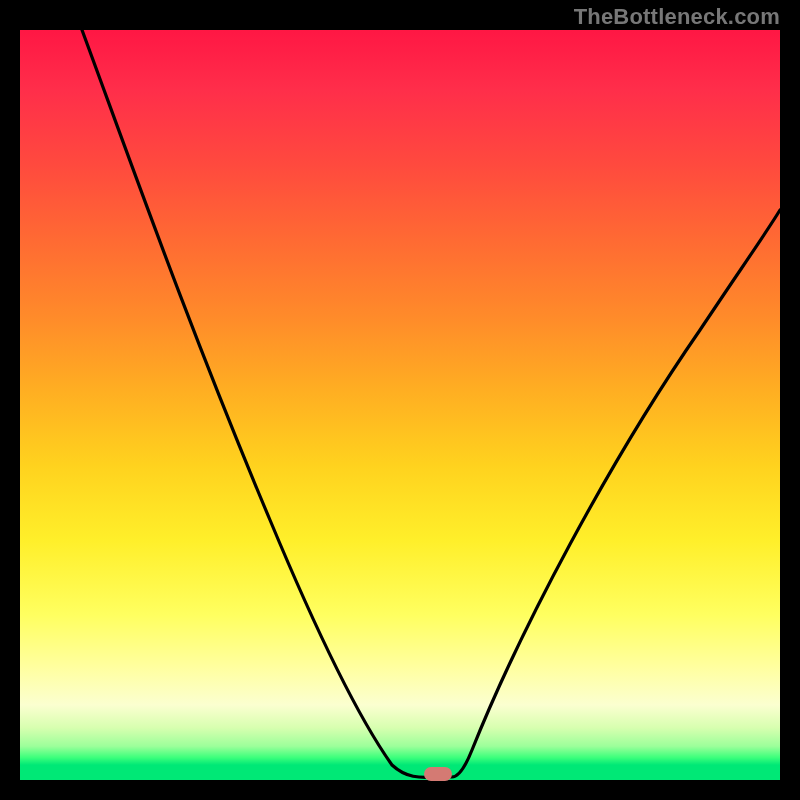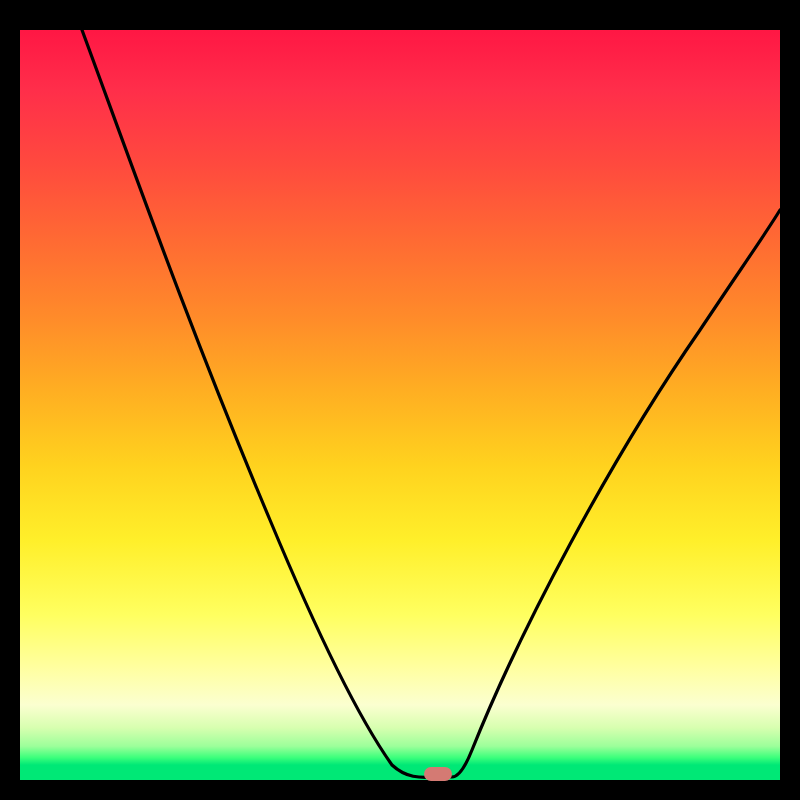--- a/index.html
+++ b/index.html
@@ -65,20 +65,21 @@
     height: 14px;
     border-radius: 7px;
     background: #d47a73;
     transform: translate(-50%, -50%);
   }
 </style>
 </head>
 <body>
 
 <div class="frame">
+  <div class="watermark">TheBottleneck.com</div>
 
   <div class="plot-area">
     <svg class="curve" viewBox="0 0 760 750" preserveAspectRatio="none">
       <path fill="none" stroke="#000000" stroke-width="3.2" stroke-linecap="round" stroke-linejoin="round" d="
             M 62 0
             C 110 130, 170 300, 250 490
             C 300 610, 340 690, 372 735
             C 386 748, 400 748, 415 747
             L 432 747
             C 438 747, 444 740, 452 720

